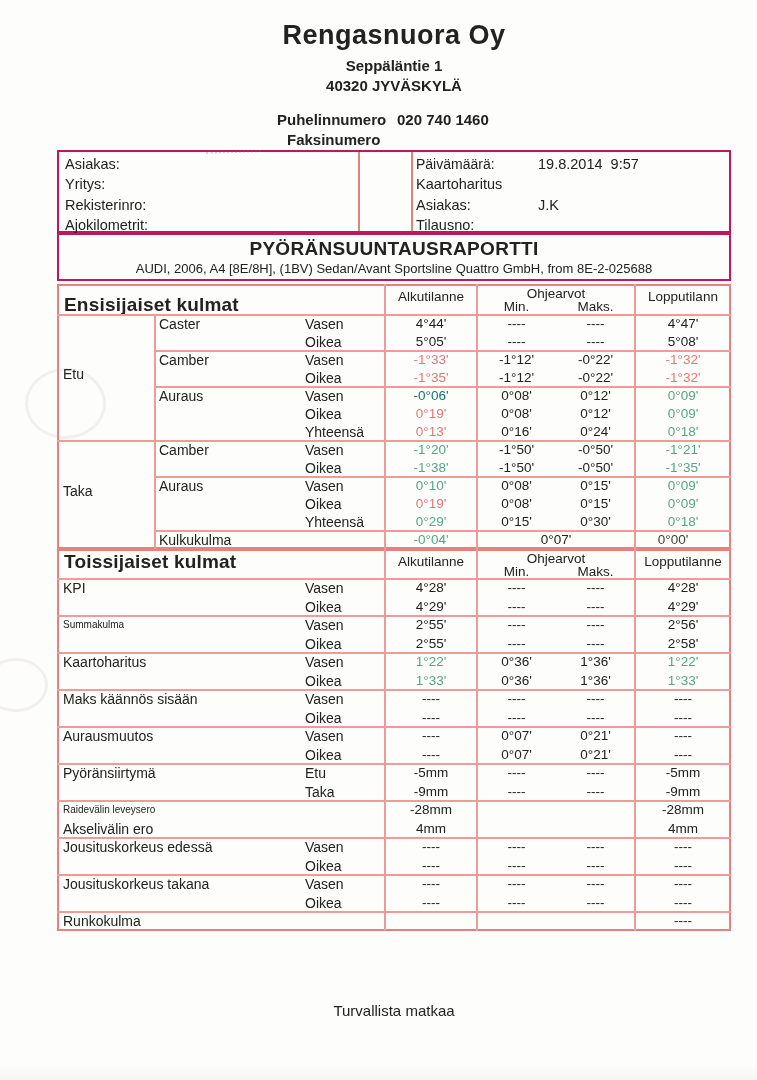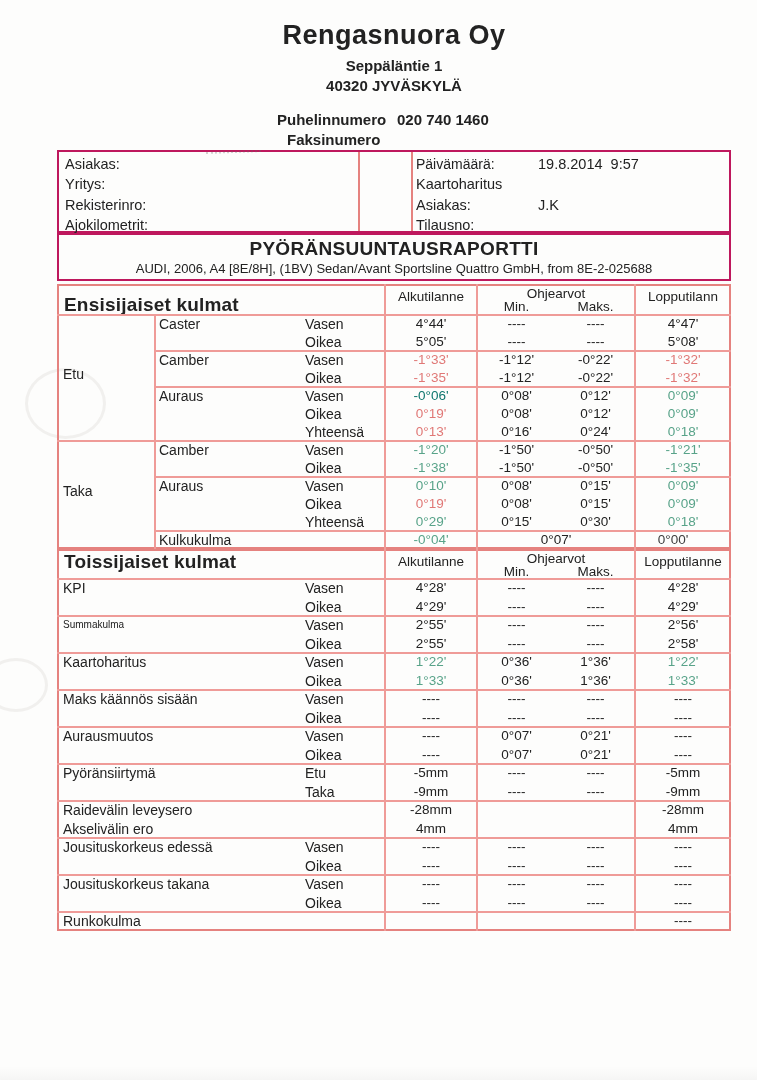--- a/index.html
+++ b/index.html
@@ -43,20 +43,21 @@
       <div style="position: absolute; left: 357px; top: 43.6px; font-size: 14.5px; line-height: 19px; white-space: pre;">Asiakas:</div>
       <div style="position: absolute; left: 479px; top: 43.6px; font-size: 14.5px; line-height: 19px; white-space: pre;">J.K</div>
       <div style="position: absolute; left: 357px; top: 63.9px; font-size: 14.5px; line-height: 19px; white-space: pre;">Tilausno:</div>
     </div>
 
   <div class="box" style="left:57px;top:233px;width:674px;height:48px;">
     <div class="abs ctr b" style="left: 0px; top: 3px; width: 670px; font-size: 19px; letter-spacing: 0.3px; white-space: pre;">PYÖRÄNSUUNTAUSRAPORTTI</div>
     <div class="abs ctr" style="left: 0px; top: 26px; width: 670px; font-size: 13px; white-space: pre;">AUDI, 2006, A4 [8E/8H], (1BV) Sedan/Avant Sportsline Quattro GmbH, from 8E-2-025688</div>
   </div>
 
+  <div class="abs ctr" style="left: 57px; top: 1002px; width: 674px; font-size: 15px; white-space: pre;">Turvallista matkaa</div>
 
   <div class="scan-circle" style="left:25px;top:368px;width:75px;height:65px;"></div>
   <div class="scan-circle" style="left:-16px;top:658px;width:58px;height:48px;"></div>
   <div class="pencil" style="left:206px;top:151px;width:55px;"></div>
   <div class="bottom-shade"></div>
 <div style="position: absolute; left: 57px; top: 284px; width: 674px; height: 265px; font-size: 13.5px;">
       <div style="position: absolute; left: 0px; top: 0px; width: 674px; height: 2px; background: rgb(229, 130, 127);"></div>
       <div style="position: absolute; left: 0px; top: 263px; width: 674px; height: 2px; background: rgb(229, 130, 127);"></div>
       <div style="position: absolute; left: 0px; top: 0px; width: 2px; height: 265px; background: rgb(229, 130, 127);"></div>
       <div style="position: absolute; left: 672px; top: 0px; width: 2px; height: 265px; background: rgb(229, 130, 127);"></div>
@@ -228,21 +229,21 @@
       <div style="position: absolute; left: 328px; top: 215px; width: 92px; height: 18.5px; line-height: 18.5px; text-align: center; font-size: 13.5px; color: rgb(34, 34, 34); white-space: pre;">-5mm</div>
       <div style="position: absolute; left: 420px; top: 215px; width: 79px; height: 18.5px; line-height: 18.5px; text-align: center; font-size: 13.5px; color: rgb(34, 34, 34); white-space: pre;">----</div>
       <div style="position: absolute; left: 499px; top: 215px; width: 79px; height: 18.5px; line-height: 18.5px; text-align: center; font-size: 13.5px; color: rgb(34, 34, 34); white-space: pre;">----</div>
       <div style="position: absolute; left: 578px; top: 215px; width: 96px; height: 18.5px; line-height: 18.5px; text-align: center; font-size: 13.5px; color: rgb(34, 34, 34); white-space: pre;">-5mm</div>
       <div style="position: absolute; left: 248px; top: 233.5px; font-size: 14px; line-height: 18.5px; white-space: pre;">Taka</div>
       <div style="position: absolute; left: 328px; top: 233.5px; width: 92px; height: 18.5px; line-height: 18.5px; text-align: center; font-size: 13.5px; color: rgb(34, 34, 34); white-space: pre;">-9mm</div>
       <div style="position: absolute; left: 420px; top: 233.5px; width: 79px; height: 18.5px; line-height: 18.5px; text-align: center; font-size: 13.5px; color: rgb(34, 34, 34); white-space: pre;">----</div>
       <div style="position: absolute; left: 499px; top: 233.5px; width: 79px; height: 18.5px; line-height: 18.5px; text-align: center; font-size: 13.5px; color: rgb(34, 34, 34); white-space: pre;">----</div>
       <div style="position: absolute; left: 578px; top: 233.5px; width: 96px; height: 18.5px; line-height: 18.5px; text-align: center; font-size: 13.5px; color: rgb(34, 34, 34); white-space: pre;">-9mm</div>
       <div style="position: absolute; left: 0px; top: 251.25px; width: 674px; height: 1.5px; background: rgb(239, 155, 152);"></div>
-      <div style="position: absolute; left: 6px; top: 252px; font-size: 14px; line-height: 18.5px; white-space: pre;">Raidevälin leveysero</div>
+      <div style="position: absolute; left: 6px; top: 252px; font-size: 10px; line-height: 18.5px; white-space: pre;">Raidevälin leveysero</div>
       <div style="position: absolute; left: 6px; top: 270.5px; font-size: 14px; line-height: 18.5px; white-space: pre;">Akselivälin ero</div>
       <div style="position: absolute; left: 328px; top: 252px; width: 92px; height: 18.5px; line-height: 18.5px; text-align: center; font-size: 13.5px; color: rgb(34, 34, 34); white-space: pre;">-28mm</div>
       <div style="position: absolute; left: 578px; top: 252px; width: 96px; height: 18.5px; line-height: 18.5px; text-align: center; font-size: 13.5px; color: rgb(34, 34, 34); white-space: pre;">-28mm</div>
       <div style="position: absolute; left: 328px; top: 270.5px; width: 92px; height: 18.5px; line-height: 18.5px; text-align: center; font-size: 13.5px; color: rgb(34, 34, 34); white-space: pre;">4mm</div>
       <div style="position: absolute; left: 578px; top: 270.5px; width: 96px; height: 18.5px; line-height: 18.5px; text-align: center; font-size: 13.5px; color: rgb(34, 34, 34); white-space: pre;">4mm</div>
       <div style="position: absolute; left: 0px; top: 288.25px; width: 674px; height: 1.5px; background: rgb(239, 155, 152);"></div>
       <div style="position: absolute; left: 6px; top: 289px; font-size: 14px; line-height: 18.5px; white-space: pre;">Jousituskorkeus edessä</div>
       <div style="position: absolute; left: 248px; top: 289px; font-size: 14px; line-height: 18.5px; white-space: pre;">Vasen</div>
       <div style="position: absolute; left: 328px; top: 289px; width: 92px; height: 18.5px; line-height: 18.5px; text-align: center; font-size: 13.5px; color: rgb(34, 34, 34); white-space: pre;">----</div>
       <div style="position: absolute; left: 420px; top: 289px; width: 79px; height: 18.5px; line-height: 18.5px; text-align: center; font-size: 13.5px; color: rgb(34, 34, 34); white-space: pre;">----</div>

